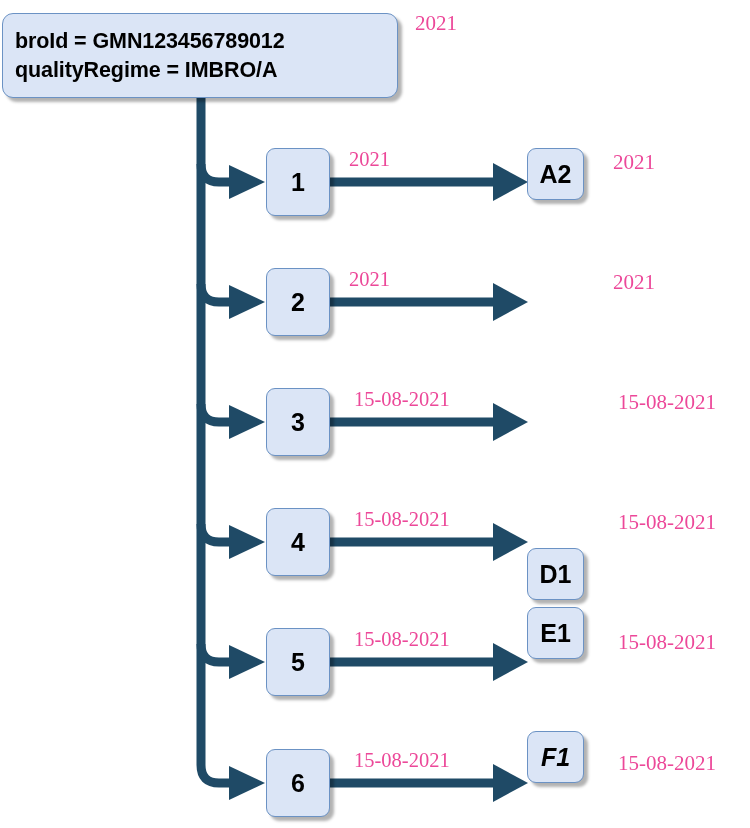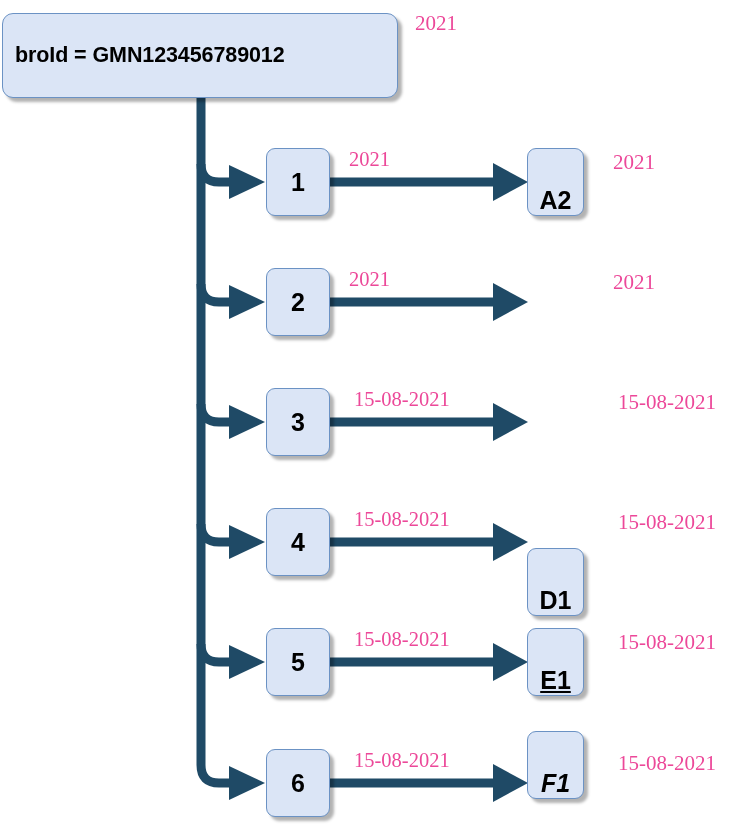--- a/index.html
+++ b/index.html
@@ -56,22 +56,21 @@
     color: #000000;
   }
   .mid-node {
     left: 266px;
     width: 64px;
     height: 68px;
   }
   .end-node {
     left: 527px;
     width: 57px;
-    height: 68px;
-    align-items: flex-end;
+    height: 52px;
   }
   
   #wires {
     position: absolute;
     left: 0;
     top: 0;
     width: 750px;
     height: 828px;
     z-index: 2;
   }
@@ -123,20 +122,21 @@
     <polygon points="493,163 528,182 493,201" fill="#1f4a66"></polygon>
     <polygon points="493,283 528,302 493,321" fill="#1f4a66"></polygon>
     <polygon points="493,403 528,422 493,441" fill="#1f4a66"></polygon>
     <polygon points="493,523 528,542 493,561" fill="#1f4a66"></polygon>
     <polygon points="493,643 528,662 493,681" fill="#1f4a66"></polygon>
     <polygon points="493,764 528,783 493,802" fill="#1f4a66"></polygon>
   </svg>
 
   <div class="node root-node">
     <span class="root-line">broId = GMN123456789012</span>
+    <span class="root-line">qualityRegime = IMBRO/A</span>
   </div>
   <span class="label side-label" style="left:415px; top:11px;">2021</span>
 
   <div class="node mid-node" style="top:148px;">
     <span>1</span>
   </div>
   <span class="label edge-label" style="left:349px; top:148px;">2021</span>
   <div class="node end-node" style="top:148px;">
     <span>A2</span>
   </div>
@@ -160,21 +160,21 @@
   <span class="label edge-label" style="left:354px; top:508px;">15-08-2021</span>
   <div class="node end-node" style="top:508px;margin-top:40px;">
     <span>D1</span>
   </div>
   <span class="label side-label" style="left:618px; top:510px;">15-08-2021</span>
 
   <div class="node mid-node" style="top:628px;">
     <span>5</span>
   </div>
   <span class="label edge-label" style="left:354px; top:628px;">15-08-2021</span>
-  <div class="node end-node" style="top:628px;text-decoration:underline;">
+  <div class="node end-node" style="top:607px;">
     <span>E1</span>
   </div>
   <span class="label side-label" style="left:618px; top:630px;">15-08-2021</span>
 
   <div class="node mid-node" style="top:749px;">
     <span>6</span>
   </div>
   <span class="label edge-label" style="left:354px; top:749px;">15-08-2021</span>
   <div class="node end-node" style="top:731px;font-style:italic;">
     <span>F1</span>

